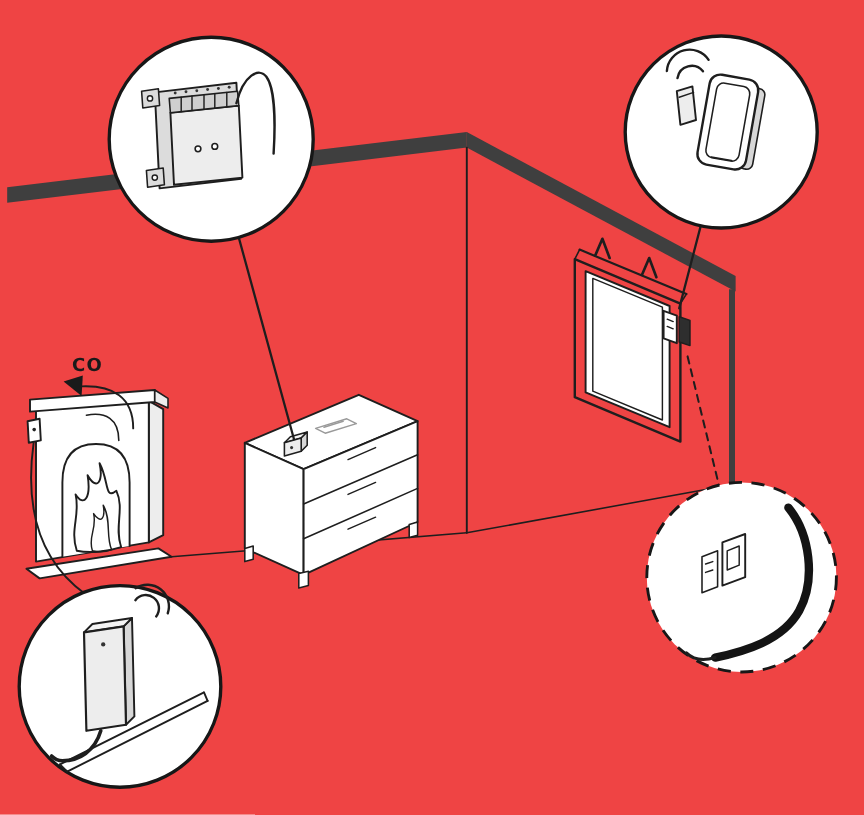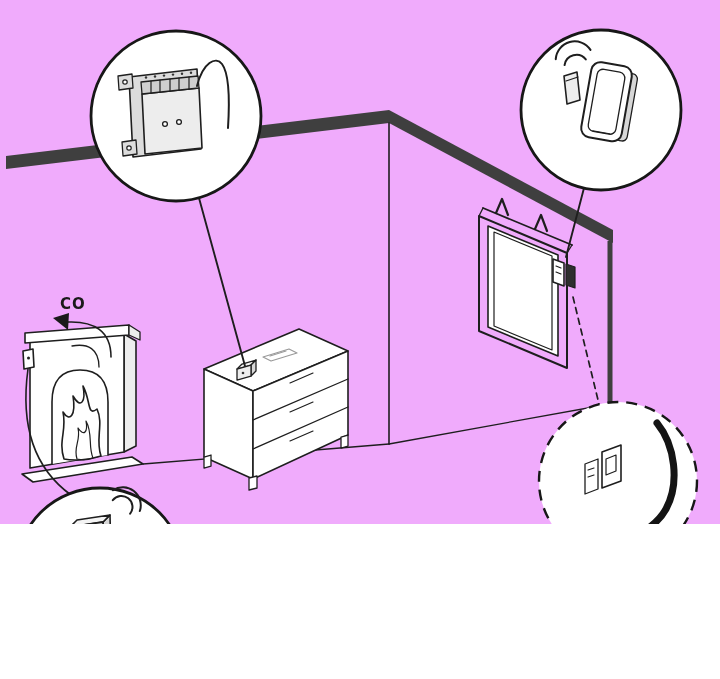--- a/index.html
+++ b/index.html
@@ -1,16 +1,16 @@
 <!DOCTYPE html>
 <html><head>
 <meta charset="utf-8">
 <style>
   html,body{margin:0;padding:0;background:#fff;}
-  .stage{position:relative;width:720px;height:524px;background:#f0abfc;overflow:hidden;
+  .stage{position:relative;width:720px;height:679px;background:#ef4444;overflow:hidden;
          font-family:"DejaVu Sans",sans-serif;}
   svg{display:block}
   .s{stroke:#1e1e1e;fill:none;stroke-linecap:round;stroke-linejoin:round}
   .sw1{stroke-width:1.2}.sw13{stroke-width:1.3}.sw16{stroke-width:1.6}
   .sw18{stroke-width:1.8}.sw2{stroke-width:2}.sw22{stroke-width:2.2}
   .fw{fill:#ffffff}.fl{fill:#ededed}.fm{fill:#d7d7d7}.ft{fill:#f4f4f4}
   .fband{fill:#cfcfcf}.fplate{fill:#dcdcdc}.fdark{fill:#2e2e2e}
   .ghost{stroke:#9a9a9a;fill:#ffffff;stroke-width:1.2;stroke-linecap:round;stroke-linejoin:round}
   .callout{fill:#ffffff;stroke:#171717;stroke-width:2.8}
   .callout-dashed{fill:#ffffff;stroke:#171717;stroke-width:2.4;stroke-dasharray:11 8}

